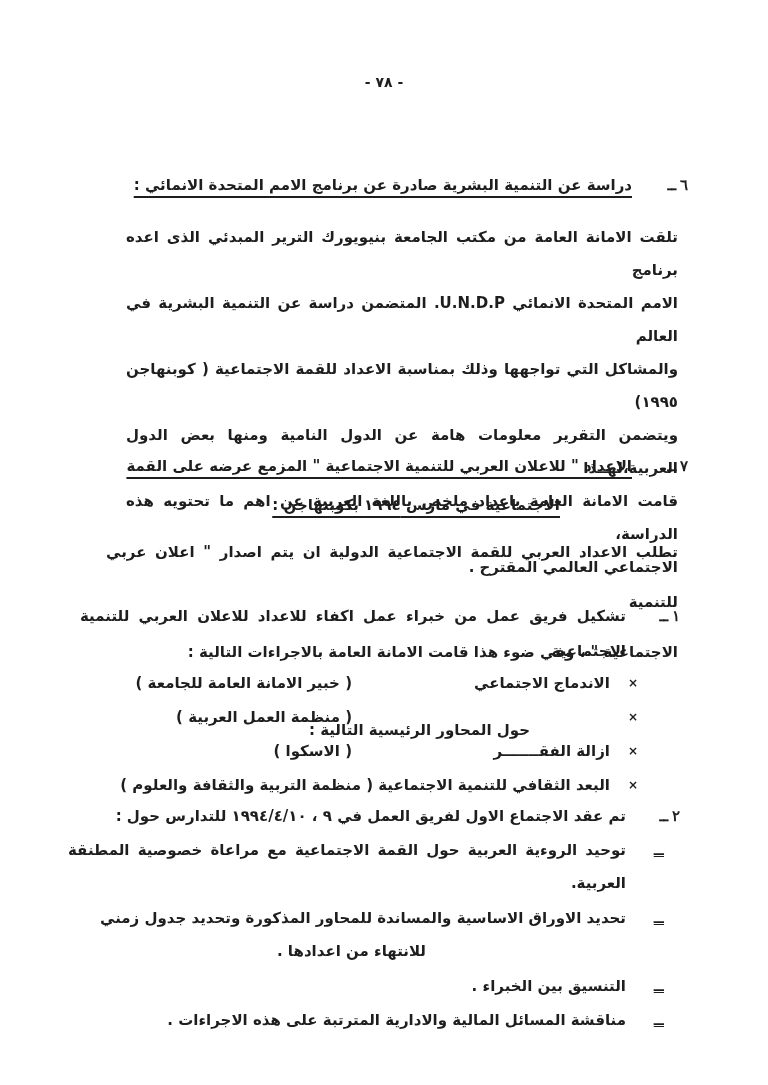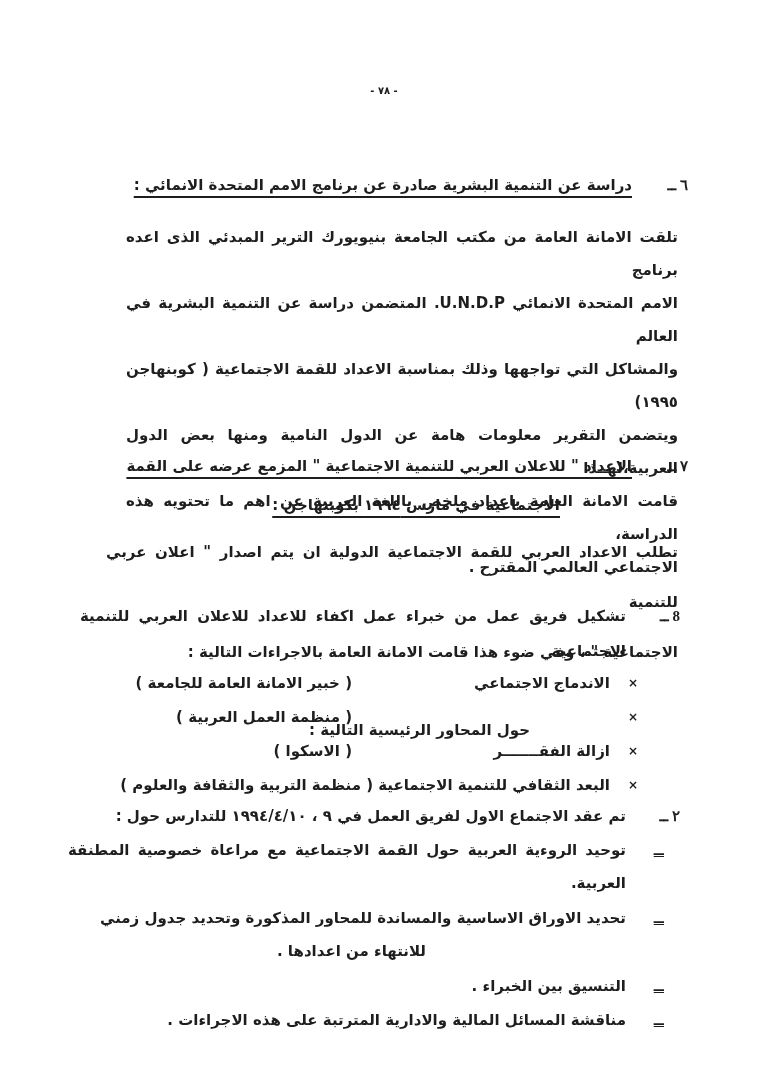--- a/index.html
+++ b/index.html
@@ -2,21 +2,21 @@
 <html lang="ar" dir="rtl"><head>
 <meta charset="utf-8">
 <style>
   html,body{margin:0;padding:0;background:#ffffff;}
   .page{
     position:relative;width:768px;height:1085px;background:#ffffff;overflow:hidden;
     direction:rtl;font-family:"DejaVu Sans",sans-serif;font-weight:700;
     color:#1e1e1e;font-size:15px;
   }
   .abs{position:absolute;}
-  .pageno{top:85px;left:0;right:0;text-align:center;font-size:10px;letter-spacing:2px;}
+  .pageno{top:74px;left:0;right:0;text-align:center;font-size:14px;letter-spacing:2px;}
   .num{flex:none;min-width:40px;font-family:Liberation Serif, serif;}
   .title{text-decoration:underline;text-underline-offset:6px;text-decoration-thickness:1.5px;}
   .hrow{display:flex;gap:16px;line-height:28px;}
   .h6{top:171px;right:80px;left:40px;}
   .h7{top:452px;right:80px;left:40px;}
   .h7-l2{padding-right:128px;margin-top:11px;line-height:28px;}
   .para{line-height:33px;}
   .para1{top:221px;right:90px;left:106px;margin-left:20px;}
   .para2{top:527px;right:90px;left:106px;line-height:50px;}
   .just{text-align:justify;text-align-last:justify;}
@@ -69,21 +69,21 @@
       <span class="title">الاجتماعية في مارس ١٩٩٤ بكوبنهاجن :</span>
     </div>
   </div>
 
   <div class="abs para para2">
     <div class="just">تطلب الاعداد العربي للقمة الاجتماعية الدولية ان يتم اصدار " اعلان عربي للتنمية</div>
     <div class="endl">الاجتماعية " ، وفي ضوء هذا قامت الامانة العامة بالاجراءات التالية :</div>
   </div>
 
   <div class="abs item item1">
-    <span class="num">8 ــ</span>
+    <span class="num">١ ــ</span>
     <div class="item-body">
       <div class="just">تشكيل فريق عمل من خبراء عمل اكفاء للاعداد للاعلان العربي للتنمية الاجتماعية</div>
       <div class="endl indent1">حول المحاور الرئيسية التالية :</div>
     </div>
   </div>
 
   <div class="abs bullets">
     <div class="brow">
       <span class="bmark">×</span>
       <span>الاندماج الاجتماعي</span>

